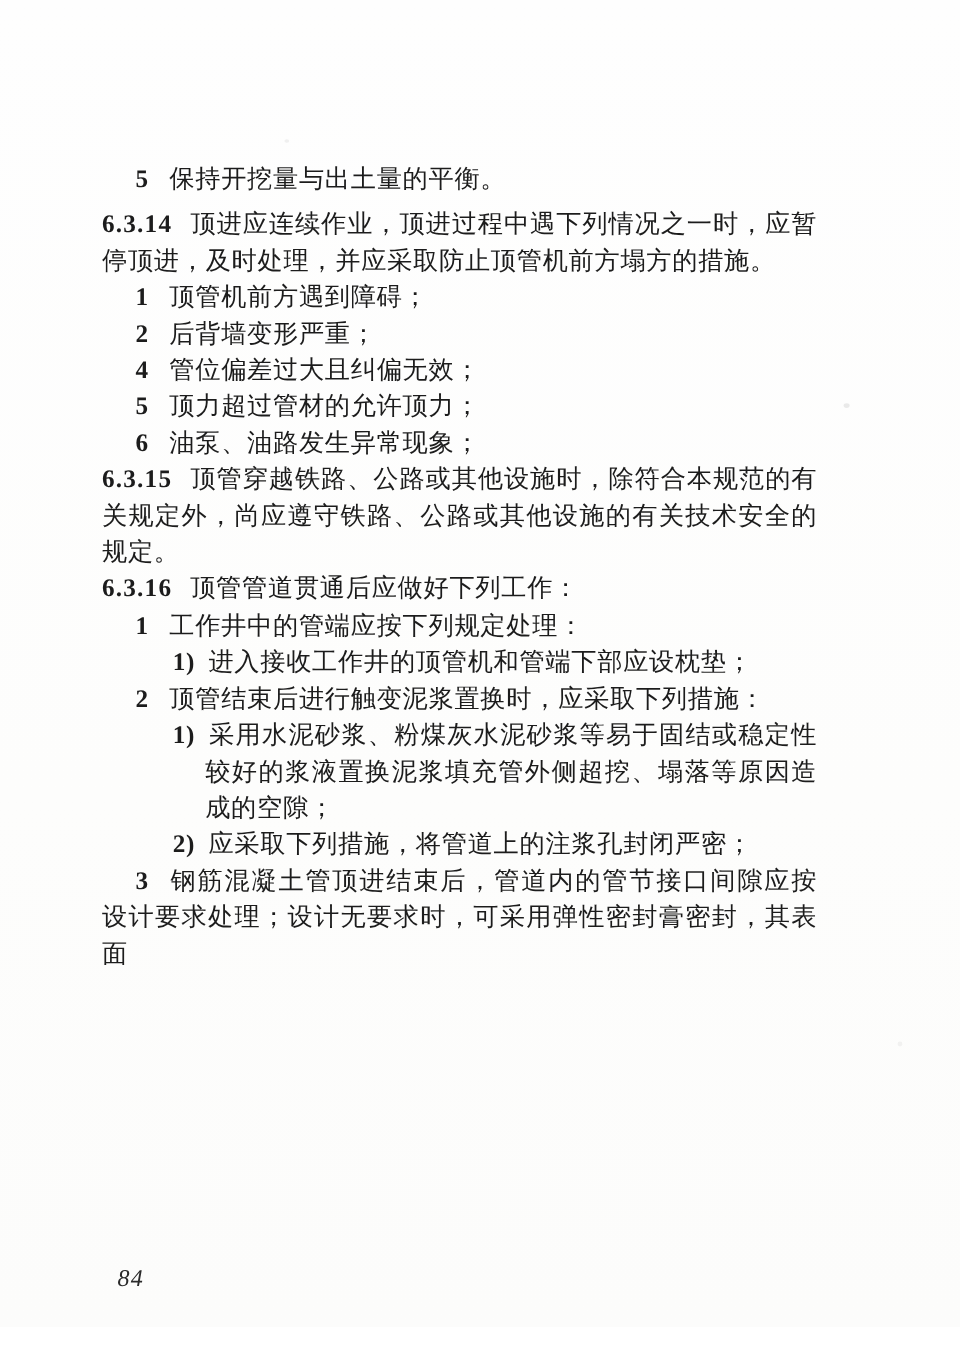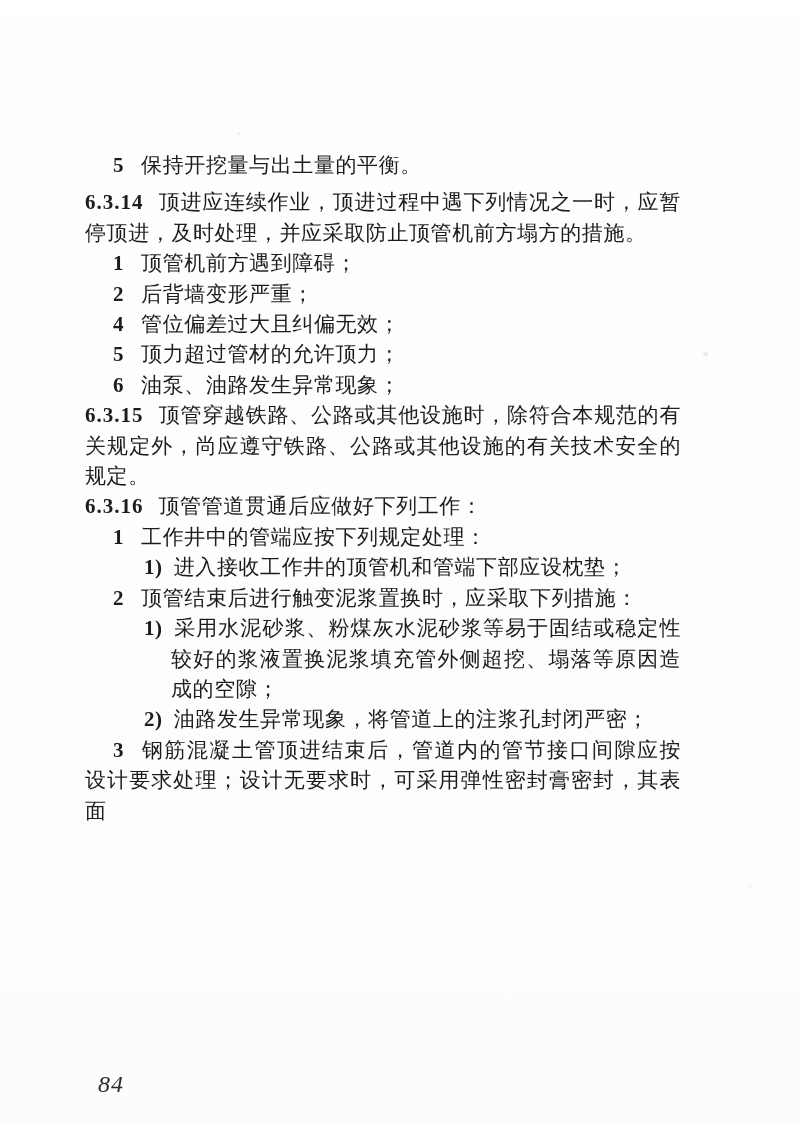--- a/index.html
+++ b/index.html
@@ -8,21 +8,20 @@
     background: #ffffff;
   }
   .page {
     position: relative;
     width: 800px;
     height: 1106px;
     background: linear-gradient(180deg, #fefefe 0%, #fdfdfc 60%, #fcfcfb 100%);
     overflow: hidden;
     font-family: "Liberation Serif", "DejaVu Serif", serif;
     color: #1c1c1c;
-    margin-top: 16px;
   }
   .doc {
     position: absolute;
     left: 85px;
     top: 134px;
     width: 596px;
     font-size: 21px;
     line-height: 30.4px;
     text-align: justify;
     text-align-last: left;
@@ -57,21 +56,21 @@
   }
   .doc p.item2 .marker {
     font-weight: bold;
     margin-right: 11px;
   }
   .page-number {
     position: absolute;
     left: 98px;
     top: 1055px;
     font-style: italic;
-    font-size: 24px;
+    font-size: 20px;
     letter-spacing: 1px;
     color: #2a2a2a;
   }
   
   .speck {
     position: absolute;
     border-radius: 50%;
     background: rgba(60, 60, 60, 0.10);
   }
   .speck.s1 { left: 703px; top: 336px; width: 5px; height: 4px; }
@@ -89,20 +88,20 @@
       <p class="item1"><span class="marker">2</span><span>后背墙变形严重；</span></p>
       <p class="item1"><span class="marker">4</span><span>管位偏差过大且纠偏无效；</span></p>
       <p class="item1"><span class="marker">5</span><span>顶力超过管材的允许顶力；</span></p>
       <p class="item1"><span class="marker">6</span><span>油泵、油路发生异常现象；</span></p>
       <p class="clause"><span class="marker">6.3.15</span><span>顶管穿越铁路、公路或其他设施时，除符合本规范的有关规定外，尚应遵守铁路、公路或其他设施的有关技术安全的规定。</span></p>
       <p class="clause"><span class="marker">6.3.16</span><span>顶管管道贯通后应做好下列工作：</span></p>
       <p class="item1"><span class="marker">1</span><span>工作井中的管端应按下列规定处理：</span></p>
       <p class="item2"><span class="marker">1)</span><span>进入接收工作井的顶管机和管端下部应设枕垫；</span></p>
       <p class="item1"><span class="marker">2</span><span>顶管结束后进行触变泥浆置换时，应采取下列措施：</span></p>
       <p class="item2"><span class="marker">1)</span><span>采用水泥砂浆、粉煤灰水泥砂浆等易于固结或稳定性较好的浆液置换泥浆填充管外侧超挖、塌落等原因造成的空隙；</span></p>
-      <p class="item2"><span class="marker">2)</span><span>油路发生异常现象，将管道上的注浆孔封闭严密；</span></p>
+      <p class="item2"><span class="marker">2)</span><span>应采取下列措施，将管道上的注浆孔封闭严密；</span></p>
       <p class="item1"><span class="marker">3</span><span>钢筋混凝土管顶进结束后，管道内的管节接口间隙应按设计要求处理；设计无要求时，可采用弹性密封膏密封，其表面</span></p>
     </main>
   <div class="page-number">84</div>
   <div class="speck s1"></div>
   <div class="speck s2"></div>
   <div class="speck s3"></div>
 </div>
 
 </body></html>

